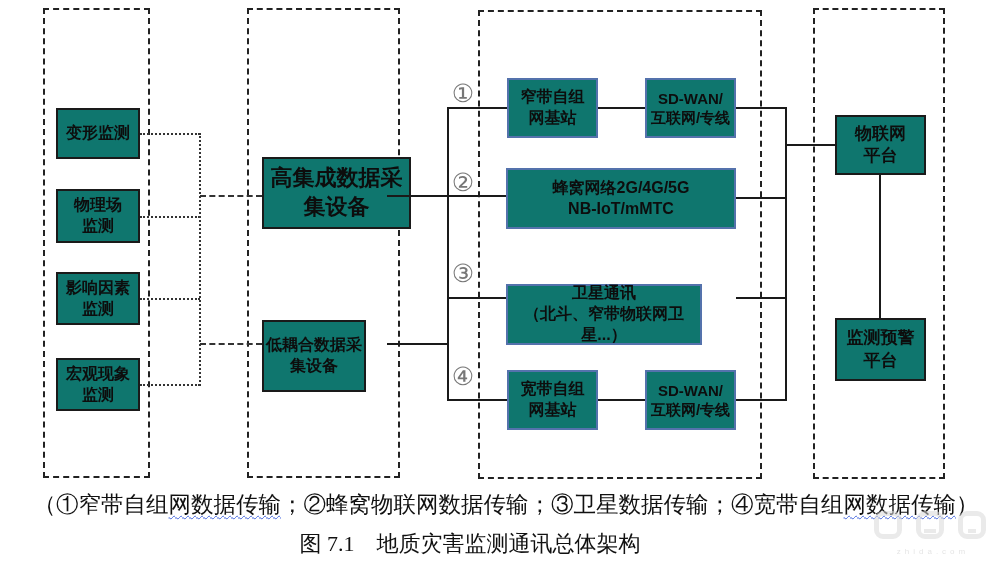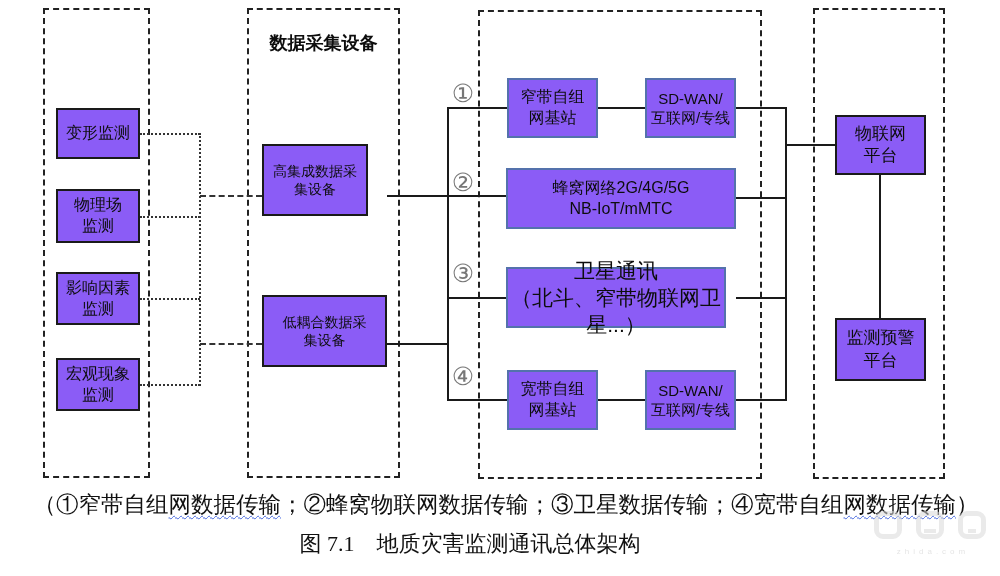--- a/index.html
+++ b/index.html
@@ -7,24 +7,24 @@
     position:relative; width:1000px; height:576px; background:#ffffff;
     font-family:"Liberation Sans", sans-serif; color:#111; overflow:hidden;
   }
   .c { position:absolute; box-sizing:border-box; }
   .group { border:2px dashed #222; background:transparent; }
   .gtitle {
     text-align:center; font-size:18px; font-weight:600; color:#0d0d0d;
     white-space:pre-line; line-height:1.55;
   }
   .box {
-    border:2px solid #1a1a1a; background:#8b5cf6;
+    border:2px solid #1a1a1a; background:#0f766e;
     display:flex; align-items:center; justify-content:center;
     text-align:center; white-space:pre-line; line-height:1.3;
-    font-size:16px; font-weight:400; color:#0d0d0d;
+    font-size:16px; font-weight:700; color:#0d0d0d;
   }
   .box.blue { border:2px solid #5472ac; }
   .hline { height:0; border-top:2px solid #1a1a1a; }
   .vline { width:0; border-left:2px solid #1a1a1a; }
   .hdot  { height:0; border-top:2px dotted #333; }
   .vdot  { width:0; border-left:2px dotted #333; }
   .hdash { height:0; border-top:2px dashed #333; }
   .marker {
     font-size:25px; color:#777; width:26px; text-align:center; line-height:1;
     background:#fff;
@@ -52,42 +52,41 @@
 </head>
 <body>
 
 <div class="stage">
 
   <div class="c group" style="left:43px;top:8px;width:107px;height:470px"></div>
   <div class="c group" style="left:247px;top:8px;width:153px;height:470px"></div>
   <div class="c group" style="left:478px;top:10px;width:284px;height:469px"></div>
   <div class="c group" style="left:813px;top:8px;width:132px;height:471px"></div>
 
-  <div class="c gtitle" style="left:247px;top:30px;width:153px">数据采集设备</div>
 
   <div class="c box" style="left:56px;top:108px;width:84px;height:51px">变形监测</div>
   <div class="c box" style="left:56px;top:189px;width:84px;height:54px">物理场
 监测</div>
   <div class="c box" style="left:56px;top:272px;width:84px;height:53px">影响因素
 监测</div>
   <div class="c box" style="left:56px;top:358px;width:84px;height:53px">宏观现象
 监测</div>
 
-  <div class="c box" style="left:262px;top:144px;width:106px;height:72px;font-size:14px">高集成数据采
+  <div class="c box" style="left:262px;top:157px;width:149px;height:72px;font-size:22px">高集成数据采
 集设备</div>
-  <div class="c box" style="left:262px;top:295px;width:125px;height:72px;font-size:14px">低耦合数据采
+  <div class="c box" style="left:262px;top:320px;width:104px;height:72px;font-size:16px">低耦合数据采
 集设备</div>
 
   <div class="c box blue" style="left:507px;top:78px;width:91px;height:60px">窄带自组
 网基站</div>
   <div class="c box blue" style="left:645px;top:78px;width:91px;height:60px;font-size:15px">SD-WAN/
 互联网/专线</div>
   <div class="c box blue" style="left:506px;top:168px;width:230px;height:61px">蜂窝网络2G/4G/5G
 NB-IoT/mMTC</div>
-  <div class="c box blue" style="left:506px;top:267px;width:220px;height:61px;font-size:21px">卫星通讯
+  <div class="c box blue" style="left:506px;top:284px;width:196px;height:61px;font-size:16px">卫星通讯
 （北斗、窄带物联网卫星...）</div>
   <div class="c box blue" style="left:507px;top:370px;width:91px;height:60px">宽带自组
 网基站</div>
   <div class="c box blue" style="left:645px;top:370px;width:91px;height:60px;font-size:15px">SD-WAN/
 互联网/专线</div>
 
   <div class="c box" style="left:835px;top:115px;width:91px;height:60px;font-size:17px">物联网
 平台</div>
   <div class="c box" style="left:835px;top:318px;width:91px;height:63px;font-size:17px">监测预警
 平台</div>

